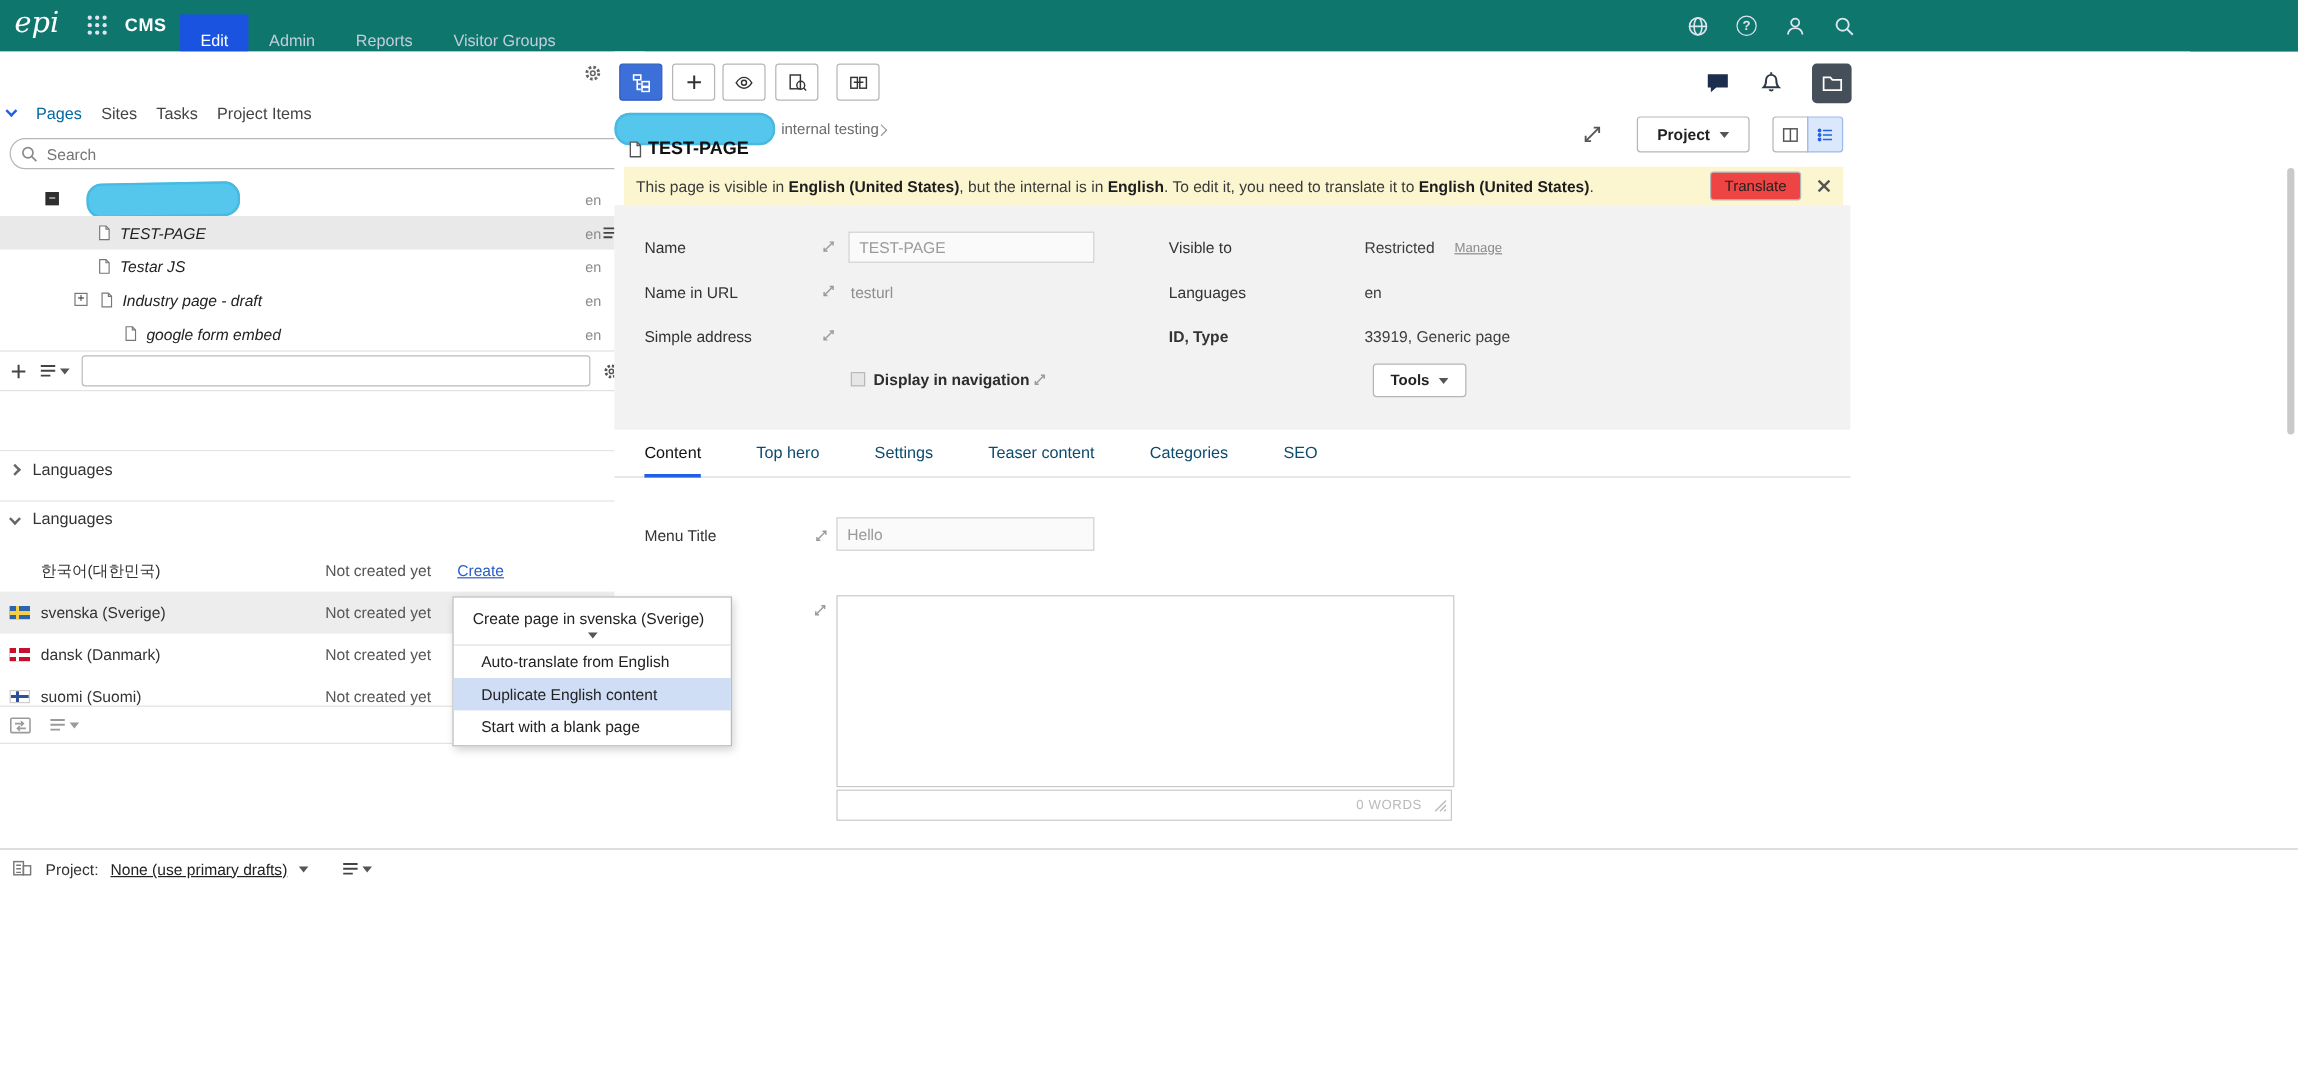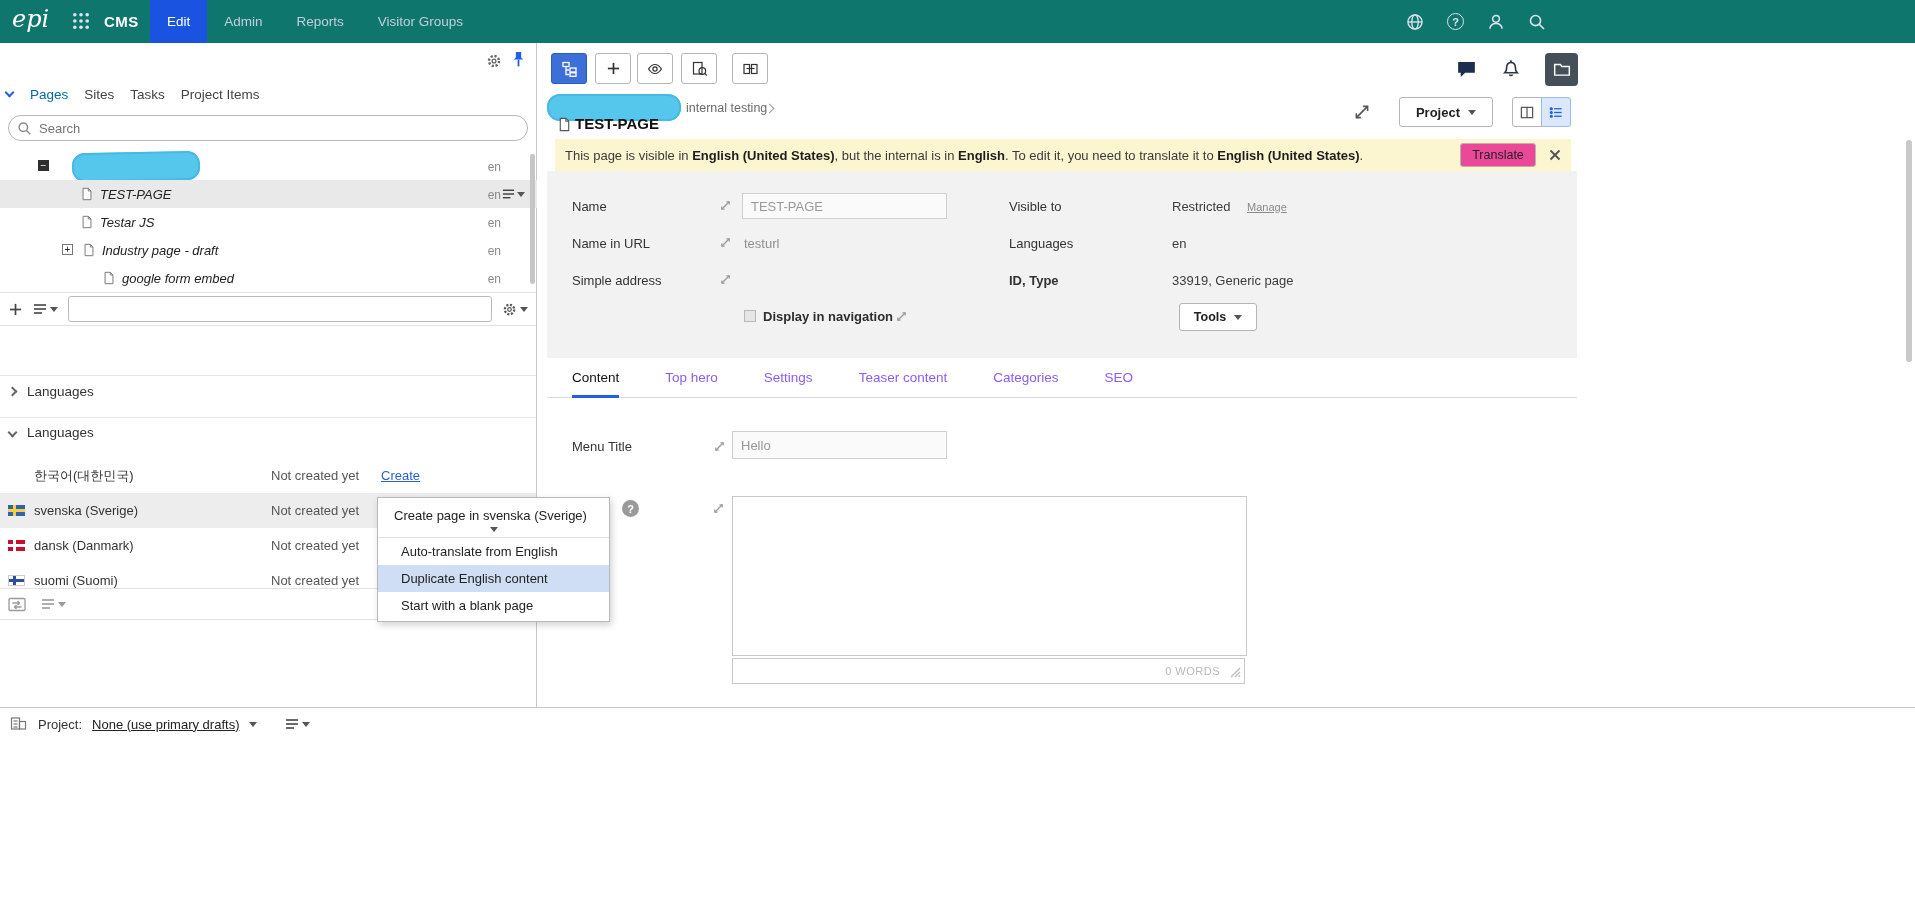--- a/index.html
+++ b/index.html
@@ -5,21 +5,21 @@
   * { box-sizing: border-box; margin: 0; padding: 0; }
   body { margin: 0; background: #fff; font-family: "Liberation Sans", sans-serif; }
   .app { position: relative; width: 1915px; height: 902px; background: #fff; overflow: hidden; font-size: 13px; color: #333; }
 
   
   .topnav { position: absolute; top: 0; left: 0; width: 1915px; height: 43px; background: #0f766e; color: #dde4ef; }
   .logo { position: absolute; left: 12px; top: 5px; font-family: "DejaVu Serif", serif; font-style: italic; font-size: 24px; color: #fff; cursor: pointer; }
   .appgrid { position: absolute; left: 72px; top: 12px; cursor: pointer; }
   .product { position: absolute; left: 104px; top: 13px; font-weight: bold; font-size: 15px; color: #fff; letter-spacing: .5px; }
   .nav-tabs { position: absolute; left: 150px; top: 0; height: 43px; display: flex; }
-  .nav-tab { padding: 0 17px; line-height: 43px; font-size: 13.5px; color: #c3cddd; cursor: pointer; }
+  .nav-tab { padding: 0 17px; line-height: 43px; font-size: 13.5px; color: #c3cddd; cursor: pointer; margin-top: 12px; }
   .nav-tab.active { background: #1a53e0; color: #fff; }
   .nav-icons { position: absolute; left: 1406px; top: 0; height: 43px; display: flex; align-items: center; gap: 23px; }
   .nav-icon { cursor: pointer; display: flex; align-items: center; justify-content: center; }
   .circle-q { width: 17px; height: 17px; border: 1.5px solid #dde4ef; border-radius: 50%; color: #dde4ef; font-size: 11px; font-weight: bold; display: flex; align-items: center; justify-content: center; }
 
   
   .left { position: absolute; top: 43px; left: 0; width: 537px; height: 664px; background: #fff; border-right: 1px solid #c9c9c9; }
   .lp-toolbar { position: absolute; top: 0; left: 0; right: 0; height: 36px; }
   .lp-gear { position: absolute; right: 34px; top: 10px; cursor: pointer; }
   .lp-pin { position: absolute; right: 9px; top: 8px; cursor: pointer; }
@@ -63,56 +63,56 @@
   .flag.se { background-color: #2e63b0; background-image: linear-gradient(to right, transparent 30%, #f6cf46 30%, #f6cf46 48%, transparent 48%), linear-gradient(to bottom, transparent 36%, #f6cf46 36%, #f6cf46 66%, transparent 66%); }
   .flag.dk { background-color: #c8102e; background-image: linear-gradient(to right, transparent 30%, #fff 30%, #fff 48%, transparent 48%), linear-gradient(to bottom, transparent 36%, #fff 36%, #fff 66%, transparent 66%); }
   .flag.fi { background-color: #fff; border: 1px solid #ccc; background-image: linear-gradient(to right, transparent 30%, #2d4f9e 30%, #2d4f9e 48%, transparent 48%), linear-gradient(to bottom, transparent 36%, #2d4f9e 36%, #2d4f9e 66%, transparent 66%); }
   .lname { width: 237px; color: #333; }
   .lstatus { width: 110px; color: #555; }
   .lcreate { color: #2a5fc9; text-decoration: underline; cursor: pointer; }
 
   .lp-bottombar { position: absolute; top: 545px; left: 0; right: 0; height: 32px; border-top: 1px solid #e2e2e2; border-bottom: 1px solid #e2e2e2; display: flex; align-items: center; gap: 15px; padding-left: 8px; }
 
   
-  .main { position: absolute; left: 547px; top: 43px; width: 1313px; height: 664px; background: #fff; }
+  .main { position: absolute; left: 512px; top: 43px; width: 1313px; height: 664px; background: #fff; }
   .mbtn { position: absolute; top: 10px; width: 36px; height: 31px; background: #fff; border: 1px solid #b5b5b5; border-radius: 3px; display: flex; align-items: center; justify-content: center; cursor: pointer; }
   .mbtn.blue { background: #3d6fd8; border-color: #2e5cbf; }
   .hdr-icon { position: absolute; cursor: pointer; }
   .folder-btn { position: absolute; left: 998px; top: 10px; width: 33px; height: 33px; background: #454f5a; border-radius: 4px; display: flex; align-items: center; justify-content: center; cursor: pointer; }
 
   .blob.crumb-blob { position: absolute; left: 0; top: 51px; width: 134px; height: 27px; }
   .crumb { position: absolute; left: 139px; top: 58px; color: #6b6b6b; font-size: 12.5px; cursor: pointer; }
   .crumb-chev { position: absolute; left: 219px; top: 62px; }
   .ptitle-icon { position: absolute; left: 10px; top: 73px; }
   .ptitle { position: absolute; left: 28px; top: 72px; font-size: 15px; font-weight: bold; color: #111; }
 
   .options-btn { position: absolute; left: 852px; top: 54px; width: 94px; height: 30px; background: #fff; border: 1px solid #b5b5b5; border-radius: 3px; display: flex; align-items: center; justify-content: center; gap: 8px; font-weight: bold; color: #222; cursor: pointer; }
   .tri { width: 0; height: 0; border-left: 4px solid transparent; border-right: 4px solid transparent; border-top: 5px solid #555; }
   .vtoggle { position: absolute; top: 54px; width: 30px; height: 30px; background: #fff; border: 1px solid #b5b5b5; display: flex; align-items: center; justify-content: center; cursor: pointer; }
   .vtoggle.first { left: 965px; border-radius: 3px 0 0 3px; }
   .vtoggle.second { left: 994px; border-radius: 0 3px 3px 0; }
   .vtoggle.active { background: #dbe7fa; border-color: #9db9e8; }
 
   .banner { position: absolute; left: 8px; top: 96px; width: 1016px; height: 32px; background: #fcf6d0; display: flex; align-items: center; padding: 0 10px; color: #3a3a3a; }
   .banner .b { font-weight: bold; color: #1d1d1d; }
-  .translate-btn { margin-left: auto; width: 76px; height: 24px; background: #ec4899; border: 1px solid #b5b5b5; border-radius: 3px; display: flex; align-items: center; justify-content: center; font-size: 12.5px; color: #222; cursor: pointer; }
+  .translate-btn { margin-left: auto; width: 76px; height: 24px; background: #ef4444; border: 1px solid #b5b5b5; border-radius: 3px; display: flex; align-items: center; justify-content: center; font-size: 12.5px; color: #222; cursor: pointer; }
   .banner-close { margin-left: 13px; cursor: pointer; display: flex; }
 
   .panel { position: absolute; left: 0; top: 128px; width: 1030px; height: 187px; background: #f2f2f2; }
   .plabel { position: absolute; color: #333; }
   .pvalue { position: absolute; color: #3d3d3d; }
   .pinput { position: absolute; left: 195px; width: 205px; height: 26px; border: 1px solid #d0d0d0; background: #fafafa; color: #9a9a9a; padding: 0 8px; font-size: 13px; font-family: "Liberation Sans", sans-serif; }
   .culture-icn { position: absolute; cursor: pointer; }
   .pcheck { position: absolute; left: 197px; top: 139px; width: 12px; height: 12px; border: 1px solid #b9b9b9; background: #e6e6e6; cursor: pointer; }
   .disp-label { position: absolute; left: 216px; top: 138px; font-weight: bold; color: #2d2d2d; }
   .manage { position: absolute; left: 700px; top: 30px; font-size: 11px; color: #8a8a8a; text-decoration: underline; cursor: pointer; }
   .tools-btn { position: absolute; left: 632px; top: 132px; width: 78px; height: 28px; background: #fff; border: 1px solid #b5b5b5; border-radius: 3px; display: flex; align-items: center; justify-content: center; gap: 8px; font-weight: bold; font-size: 12.5px; color: #222; cursor: pointer; }
 
   .mtabs { position: absolute; left: 0; top: 317px; width: 1030px; height: 38px; border-bottom: 1px solid #d8d8d8; display: flex; align-items: flex-end; padding-left: 25px; gap: 46px; }
-  .mtab { position: relative; padding-bottom: 12px; font-size: 13.5px; color: #8b5cf6; cursor: pointer; }
+  .mtab { position: relative; padding-bottom: 12px; font-size: 13.5px; color: #0c4a6e; cursor: pointer; }
   .mtab.active { color: #101010; }
   .mtab.active::after { content: ""; position: absolute; left: 0; right: 0; bottom: -1px; height: 3px; background: #2160e4; }
 
   .menu-label { position: absolute; left: 25px; top: 396px; color: #333; }
   .menu-input { position: absolute; left: 185px; top: 388px; width: 215px; height: 28px; border: 1px solid #d0d0d0; background: #fafafa; color: #999; padding: 0 8px; font-size: 13px; font-family: "Liberation Sans", sans-serif; }
   .help-circle { position: absolute; left: 75px; top: 457px; width: 17px; height: 17px; border-radius: 50%; background: #9a9a9a; color: #fff; font-size: 11px; font-weight: bold; display: flex; align-items: center; justify-content: center; cursor: pointer; }
   .editor { position: absolute; left: 185px; top: 453px; width: 515px; height: 160px; border: 1px solid #c9c9c9; background: #fff; cursor: text; }
   .editor-status { position: absolute; left: 185px; top: 615px; width: 513px; height: 26px; border: 1px solid #c9c9c9; background: #fff; display: flex; align-items: center; justify-content: flex-end; padding-right: 24px; color: #b9b9b9; font-size: 11px; letter-spacing: .5px; }
   .grip { position: absolute; right: 3px; bottom: 3px; cursor: nwse-resize; }
 

